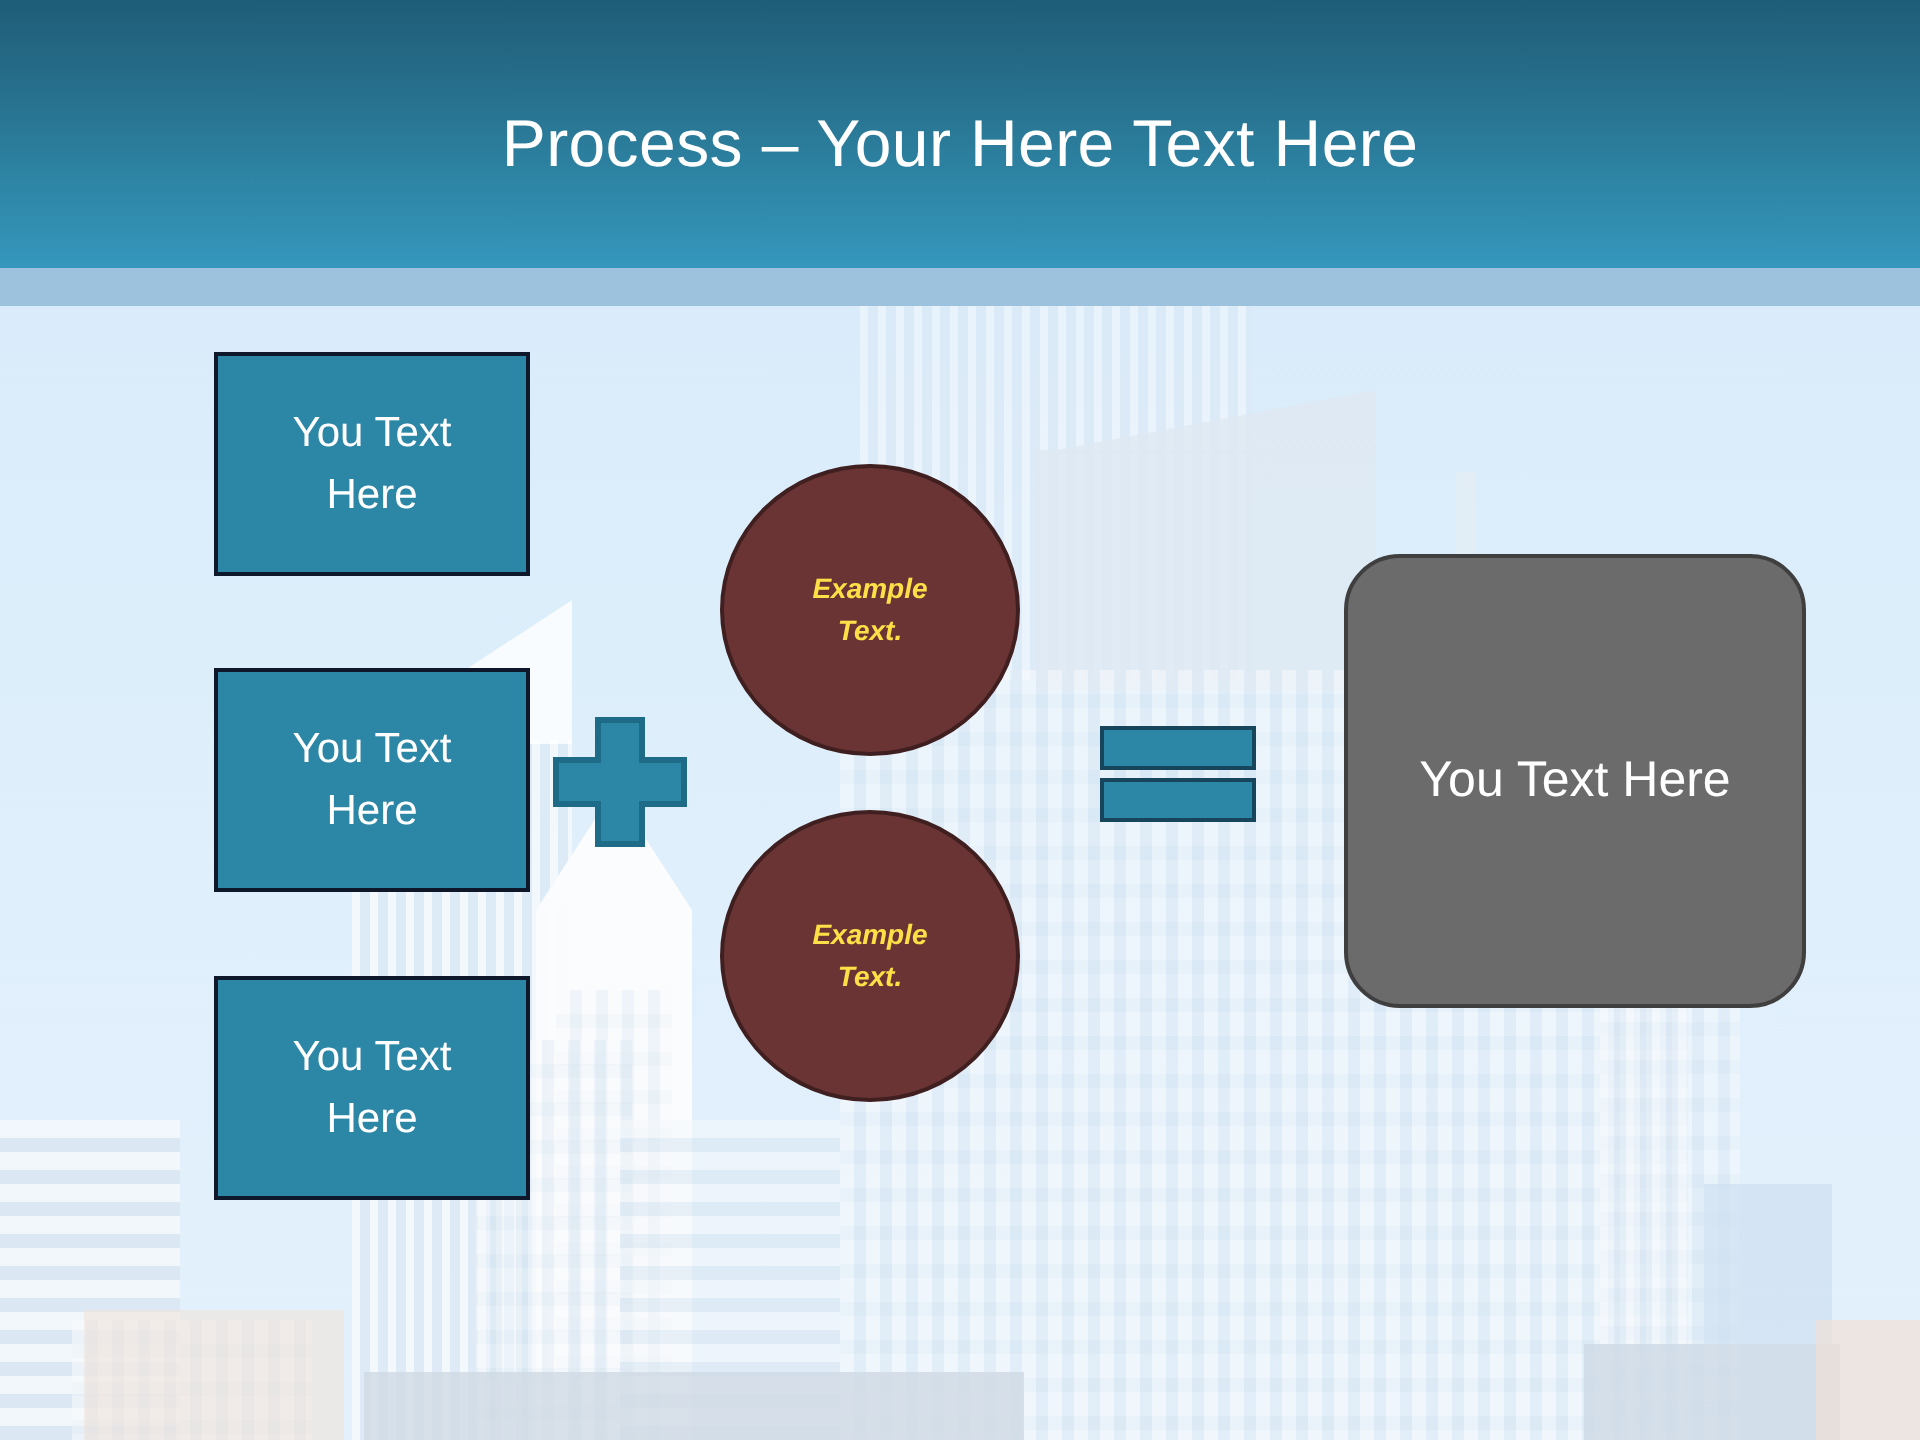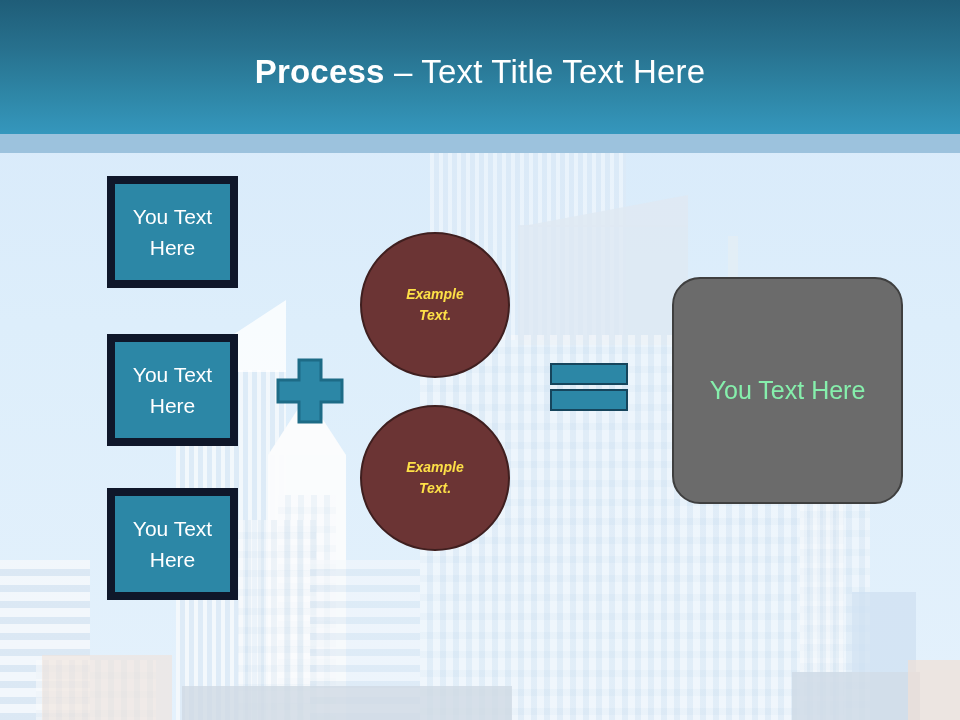--- a/index.html
+++ b/index.html
@@ -67,30 +67,30 @@
     position: absolute;
     left: 0; top: 52px;
     width: 960px;
     text-align: center;
     color: #ffffff;
     font-size: 33px;
     line-height: 40px;
     letter-spacing: .2px;
     white-space: nowrap;
   }
-  .header-title .t-bold { font-weight: bold; }
+  .header-title .t-bold { font-weight: normal; }
   .header-title .t-rest { font-weight: normal; }
 
   
   .tealbox {
     position: absolute;
-    width: 131px;
+    width: 158px;
     height: 112px;
     background: #2c87a6;
-    border: 8px solid #0f172a;
+    border: 2px solid #0f172a;
     box-sizing: border-box;
     display: flex;
     align-items: center;
     justify-content: center;
     color: #ffffff;
     font-size: 21px;
     line-height: 31px;
     text-align: center;
   }
 
@@ -144,21 +144,21 @@
     position: absolute;
     left: 672px; top: 277px;
     width: 231px; height: 227px;
     background: #6b6b6b;
     border: 2px solid #3f3f3f;
     border-radius: 28px;
     box-sizing: border-box;
     display: flex;
     align-items: center;
     justify-content: center;
-    color: #86efac;
+    color: #ffffff;
     font-size: 25px;
     text-align: center;
   }
 </style>
 </head>
 <body>
 
 <div id="slide">
 
   <div class="bg-layer">
@@ -188,21 +188,21 @@
     <div class="bld" style="left:852px; top:592px; width:64px; height:80px; background:#cfe0f2; opacity:.75;"></div>
 
     <div class="bld" style="left:792px; top:672px; width:128px; height:48px; background:#cfdbe6; opacity:.85;"></div>
     <div class="bld hstripe" style="left:908px; top:660px; width:60px; height:60px; background:#efdfd6; opacity:.7;"></div>
 
     <div class="bld" style="left:182px; top:686px; width:330px; height:34px; background:#cfdae4; opacity:.8;"></div>
   </div>
 
   <div class="header">
     <div class="header-title">
-      <span class="t-bold">Process</span><span class="t-rest"> – Text Title Text Here</span>
+      <span class="t-bold">Process</span><span class="t-rest"> – Your Here Text Here</span>
     </div>
   </div>
   <div class="header-band"></div>
 
   <div class="tealbox" style="left:107px; top:176px;">
     <div>
       <span>You Text</span><br>
       <span>Here</span>
     </div>
   </div>

